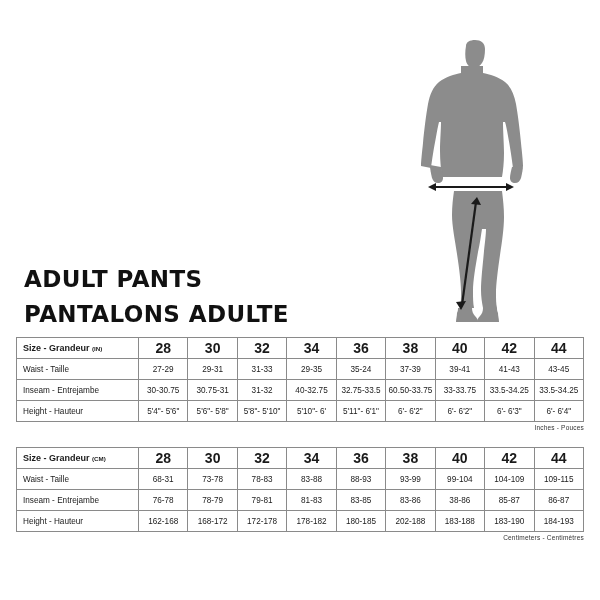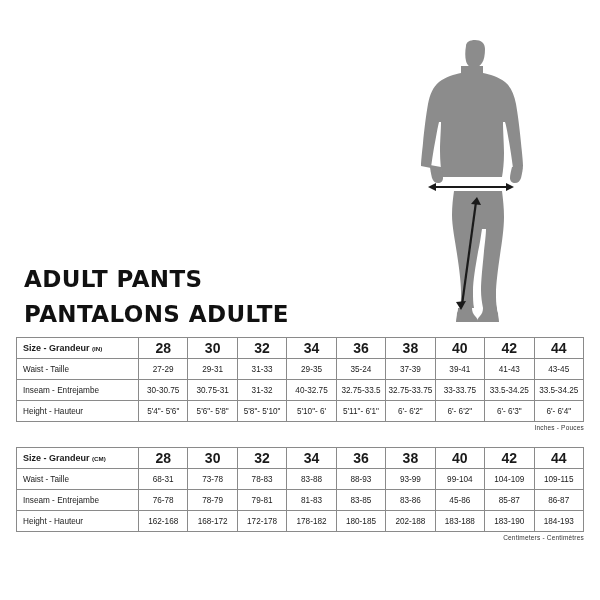--- a/index.html
+++ b/index.html
@@ -172,21 +172,21 @@
           <td>41-43</td>
           <td>43-45</td>
         </tr>
         <tr>
           <td class="rowhead">Inseam - Entrejambe</td>
           <td>30-30.75</td>
           <td>30.75-31</td>
           <td>31-32</td>
           <td>40-32.75</td>
           <td>32.75-33.5</td>
-          <td>32.75-33.75</td>
+          <td>60.50-33.75</td>
           <td>33-33.75</td>
           <td>33.5-34.25</td>
           <td>33.5-34.25</td>
         </tr>
         <tr>
           <td class="rowhead">Height - Hauteur</td>
           <td>5'4"- 5'6"</td>
           <td>5'6"- 5'8"</td>
           <td>5'8"- 5'10"</td>
           <td>5'10"- 6'</td>
@@ -229,21 +229,21 @@
           <td>109-115</td>
         </tr>
         <tr>
           <td class="rowhead">Inseam - Entrejambe</td>
           <td>76-78</td>
           <td>78-79</td>
           <td>79-81</td>
           <td>81-83</td>
           <td>83-85</td>
           <td>83-86</td>
-          <td>45-86</td>
+          <td>38-86</td>
           <td>85-87</td>
           <td>86-87</td>
         </tr>
         <tr>
           <td class="rowhead">Height - Hauteur</td>
           <td>162-168</td>
           <td>168-172</td>
           <td>172-178</td>
           <td>178-182</td>
           <td>180-185</td>

